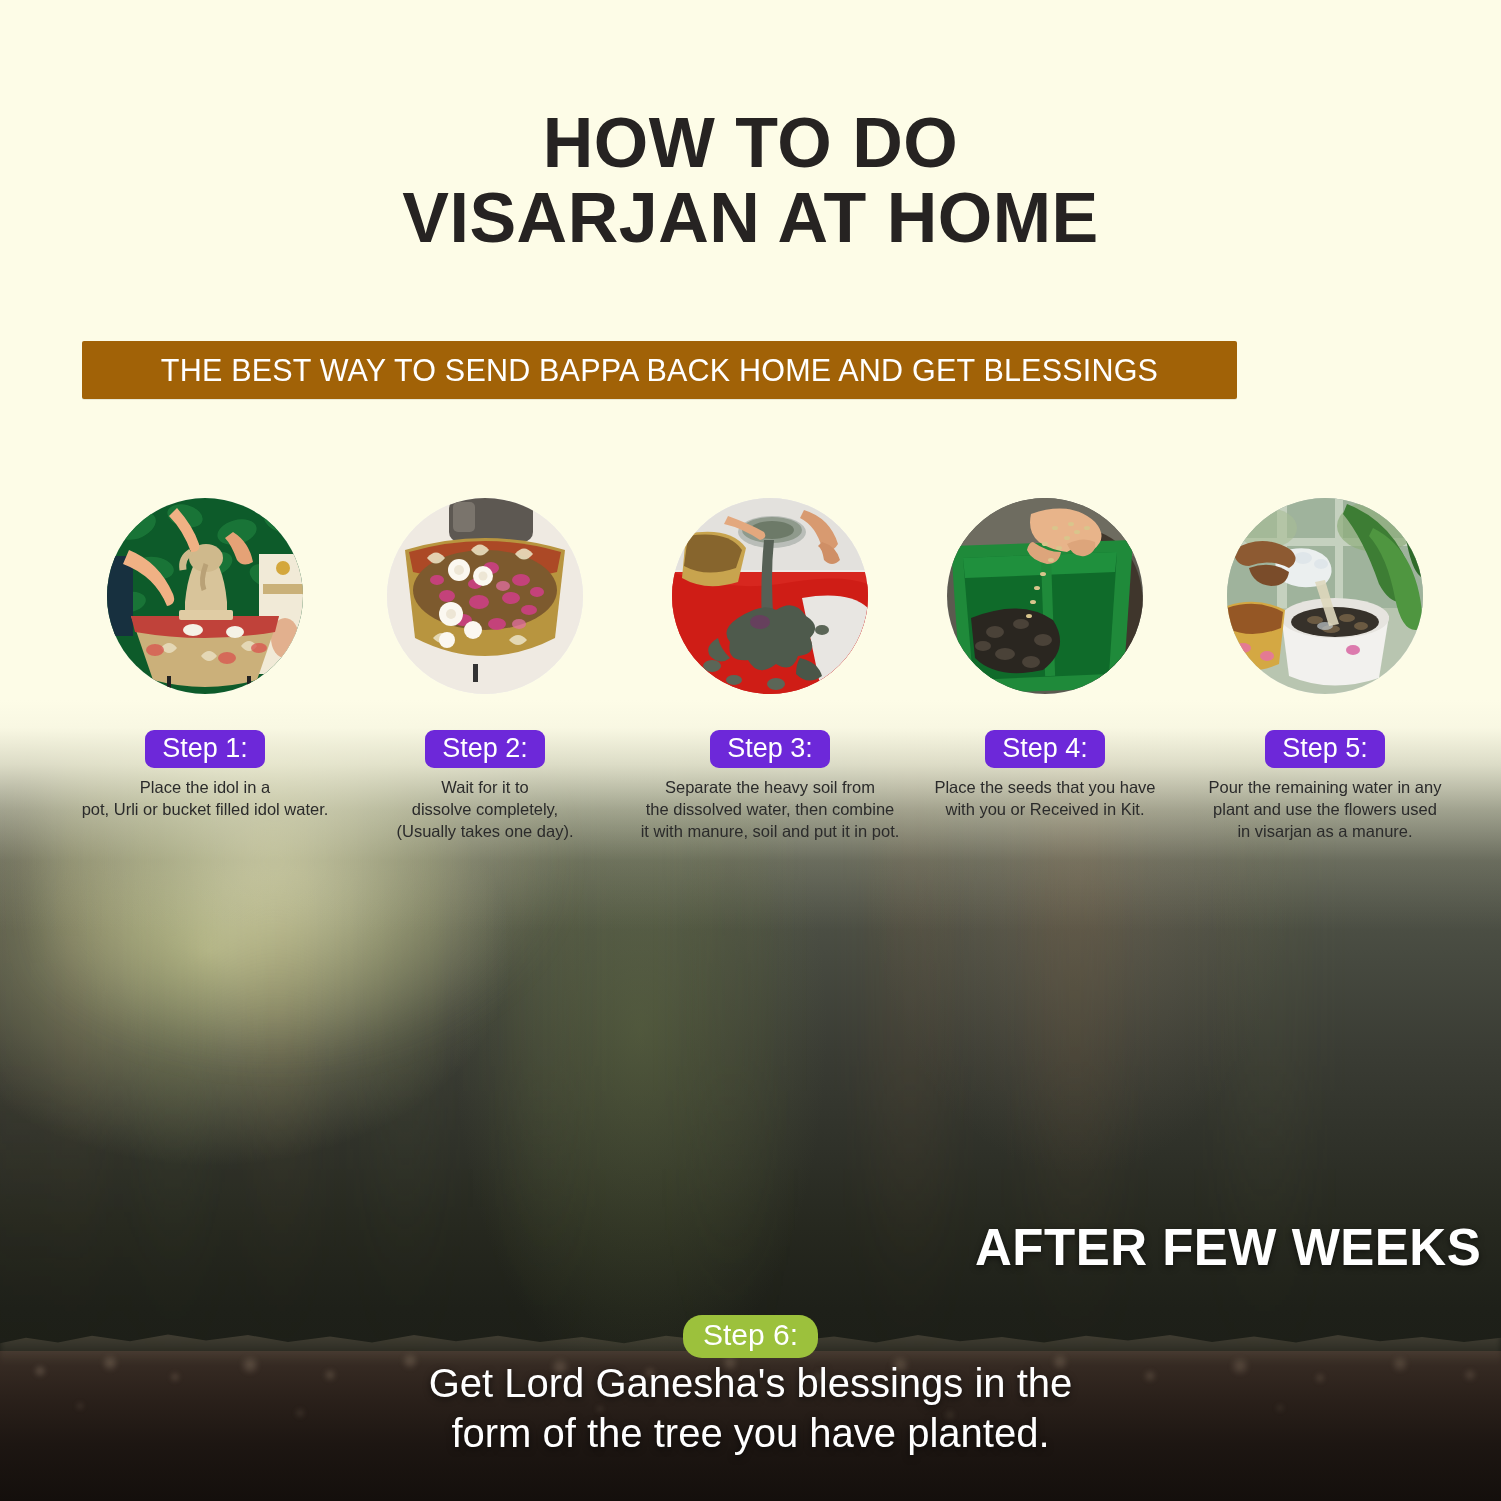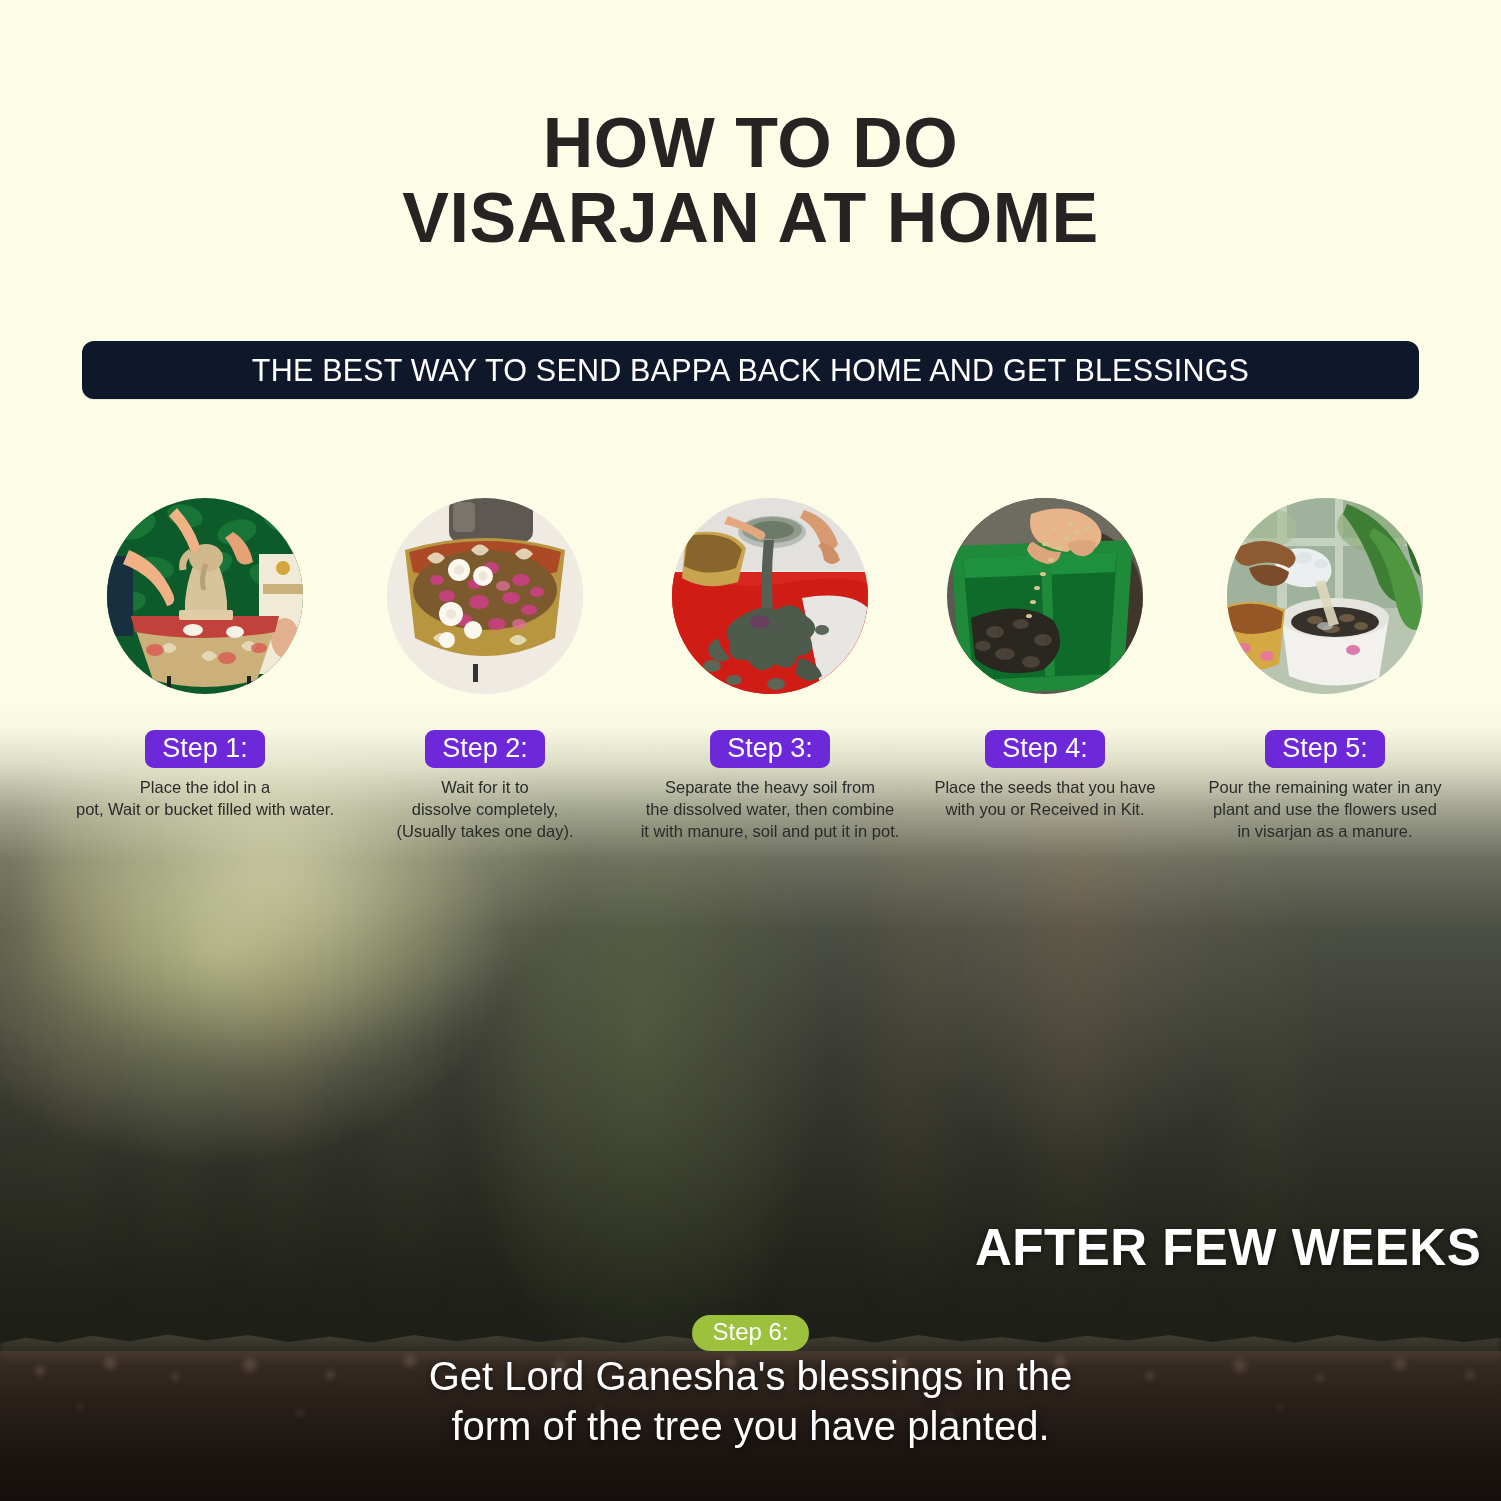--- a/index.html
+++ b/index.html
@@ -102,22 +102,22 @@
   
   .title {
     position:absolute; left:0; top:108px; width:1501px;
     text-align:center;
     font-size:70px; font-weight:bold; letter-spacing:.5px;
     line-height:1.02; color:#262322;
   }
   .title .l2 { display:block; margin-top:4px; }
 
   .subtitle-bar {
-    position:absolute; left:82px; top:341px; width:1337px; height:58px;
-    background:#0f172a; border-radius:12px;
+    position:absolute; left:82px; top:341px; width:1155px; height:58px;
+    background:#a16207; border-radius:2px;
     display:flex; align-items:center; justify-content:center;
     box-shadow:0 1px 0 rgba(0,0,0,.08);
   }
   .subtitle-bar span {
     color:#FFFFFF; font-size:30.5px; letter-spacing:.2px; font-weight:400;
     white-space:nowrap;
   }
 
   
   .steps { position:absolute; left:0; top:498px; width:1501px; height:340px; }
@@ -144,21 +144,21 @@
   .afw {
     position:absolute; left:975px; top:1218px;
     font-size:51px; font-weight:bold; color:#ffffff; letter-spacing:.5px;
     text-shadow:0 2px 6px rgba(0,0,0,.55);
   }
 
   
   .step6 { position:absolute; left:0; top:1315px; width:1501px; text-align:center; }
   .step6-badge {
     display:inline-block; background:#9CC13C; color:#fff;
-    border-radius:19px; padding:4px 20px 7px; font-size:24px; line-height:1.05;
+    border-radius:19px; padding:4px 20px 7px; font-size:30px; line-height:1.05;
   }
   .step6-cap {
     margin-top:0; color:#ffffff; font-size:40px; line-height:1.25;
     white-space:pre-line; text-shadow:0 2px 7px rgba(0,0,0,.6);
   }
 </style>
 </head>
 <body>
 
 <div id="canvas">
@@ -231,21 +231,21 @@
 
           <path d="M22 52 q30 12 44 44 q4 10 -6 12 q-12 -30 -44 -42 z" fill="#f0b184"></path>
           <path d="M70 10 q16 18 22 36 q2 8 -8 8 q-8 -22 -22 -36z" fill="#f0b184"></path>
           <path d="M126 34 q16 10 20 30 q-10 6 -16 -2 q-6 -16 -12 -22z" fill="#e5a276"></path>
           <rect x="60" y="178" width="4" height="16" fill="#222"></rect>
           <rect x="140" y="178" width="4" height="16" fill="#222"></rect>
         </svg>
       </div>
       <div class="step-badge">Step 1:</div>
       <div class="step-cap">Place the idol in a
-pot, Wait or bucket filled with water.</div>
+pot, Urli or bucket filled idol water.</div>
     </div>
 
     <div class="step step2">
       <div class="step-circle">
         <svg width="196" height="196" viewBox="0 0 196 196" xmlns="http://www.w3.org/2000/svg">
           <rect width="196" height="196" fill="#efeae2"></rect>
           <rect x="62" y="0" width="84" height="44" rx="10" fill="#5d5852"></rect>
           <rect x="66" y="4" width="22" height="30" rx="5" fill="#7a746c"></rect>
           <path d="M18 52 Q98 28 178 52 L168 140 Q98 176 28 140 Z" fill="#b8953f"></path>
           <path d="M22 54 Q98 32 174 54 L170 74 Q98 92 26 74 Z" fill="#a8301f" opacity=".75"></path>

